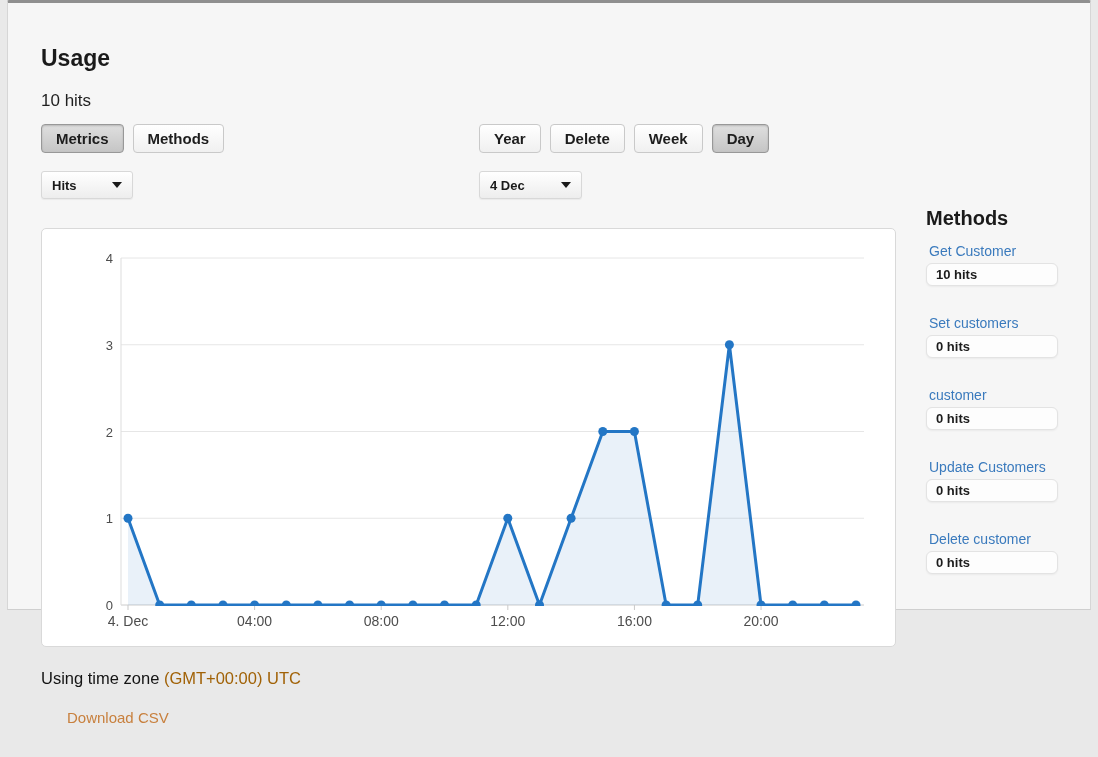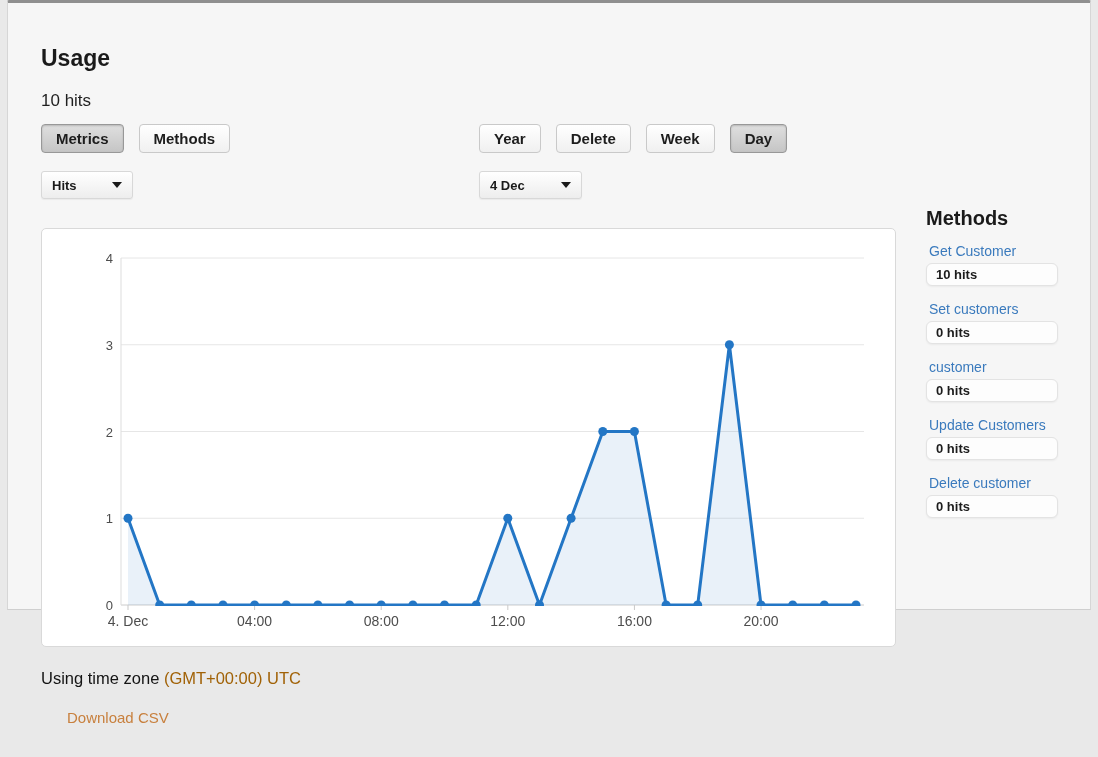--- a/index.html
+++ b/index.html
@@ -22,21 +22,21 @@
     border-radius: 2px 2px 0 0;
   }
   .page-title {
     position: absolute; left: 33px; top: 42px;
     font-size: 23px; font-weight: 700; color: #1a1a1a;
   }
   .total-hits {
     position: absolute; left: 33px; top: 88px;
     font-size: 17px; color: #1f1f1f;
   }
-  .btn-row { position: absolute; top: 121px; display: flex; gap: 15px; }
+  .btn-row { position: absolute; top: 121px; display: flex; gap: 9px; }
   .btn-row.left { left: 33px; }
   .btn-row.right { left: 471px; justify-content: center; }
   .btn {
     height: 29px; padding: 0 14px;
     font-family: "Liberation Sans", sans-serif;
     font-size: 15px; font-weight: 700; color: #1d1d1d;
     background: linear-gradient(#ffffff, #f0f0f0);
     border: 1px solid #c9c9c9; border-radius: 4px;
     cursor: pointer;
   }
@@ -69,21 +69,21 @@
     width: 855px; height: 419px;
     background: #ffffff;
     border: 1px solid #d9d9d9;
     border-radius: 5px;
   }
   .chart-card svg { display: block; }
   .axlbl-x { font: 400 14px "Liberation Sans", sans-serif; fill: #4d4d4d; }
   .axlbl-y { font: 400 13px "Liberation Sans", sans-serif; fill: #4d4d4d; }
   .methods-panel { position: absolute; left: 918px; top: 204px; width: 150px; }
   .methods-title { font-size: 20px; font-weight: 700; color: #1a1a1a; margin-bottom: 13px; }
-  .method-item { margin-bottom: 15px; }
+  .method-item { margin-bottom: 29px; }
   .method-link {
     display: block; font-size: 14px; color: #3a7abd;
     text-decoration: none; margin: 0 0 4px 3px; cursor: pointer;
   }
   .method-hits {
     width: 132px; height: 23px; line-height: 21px;
     background: #fdfdfd;
     border: 1px solid #e3e3e3; border-radius: 6px;
     font-size: 13px; font-weight: 700; color: #1c1c1c;
     padding-left: 9px;

